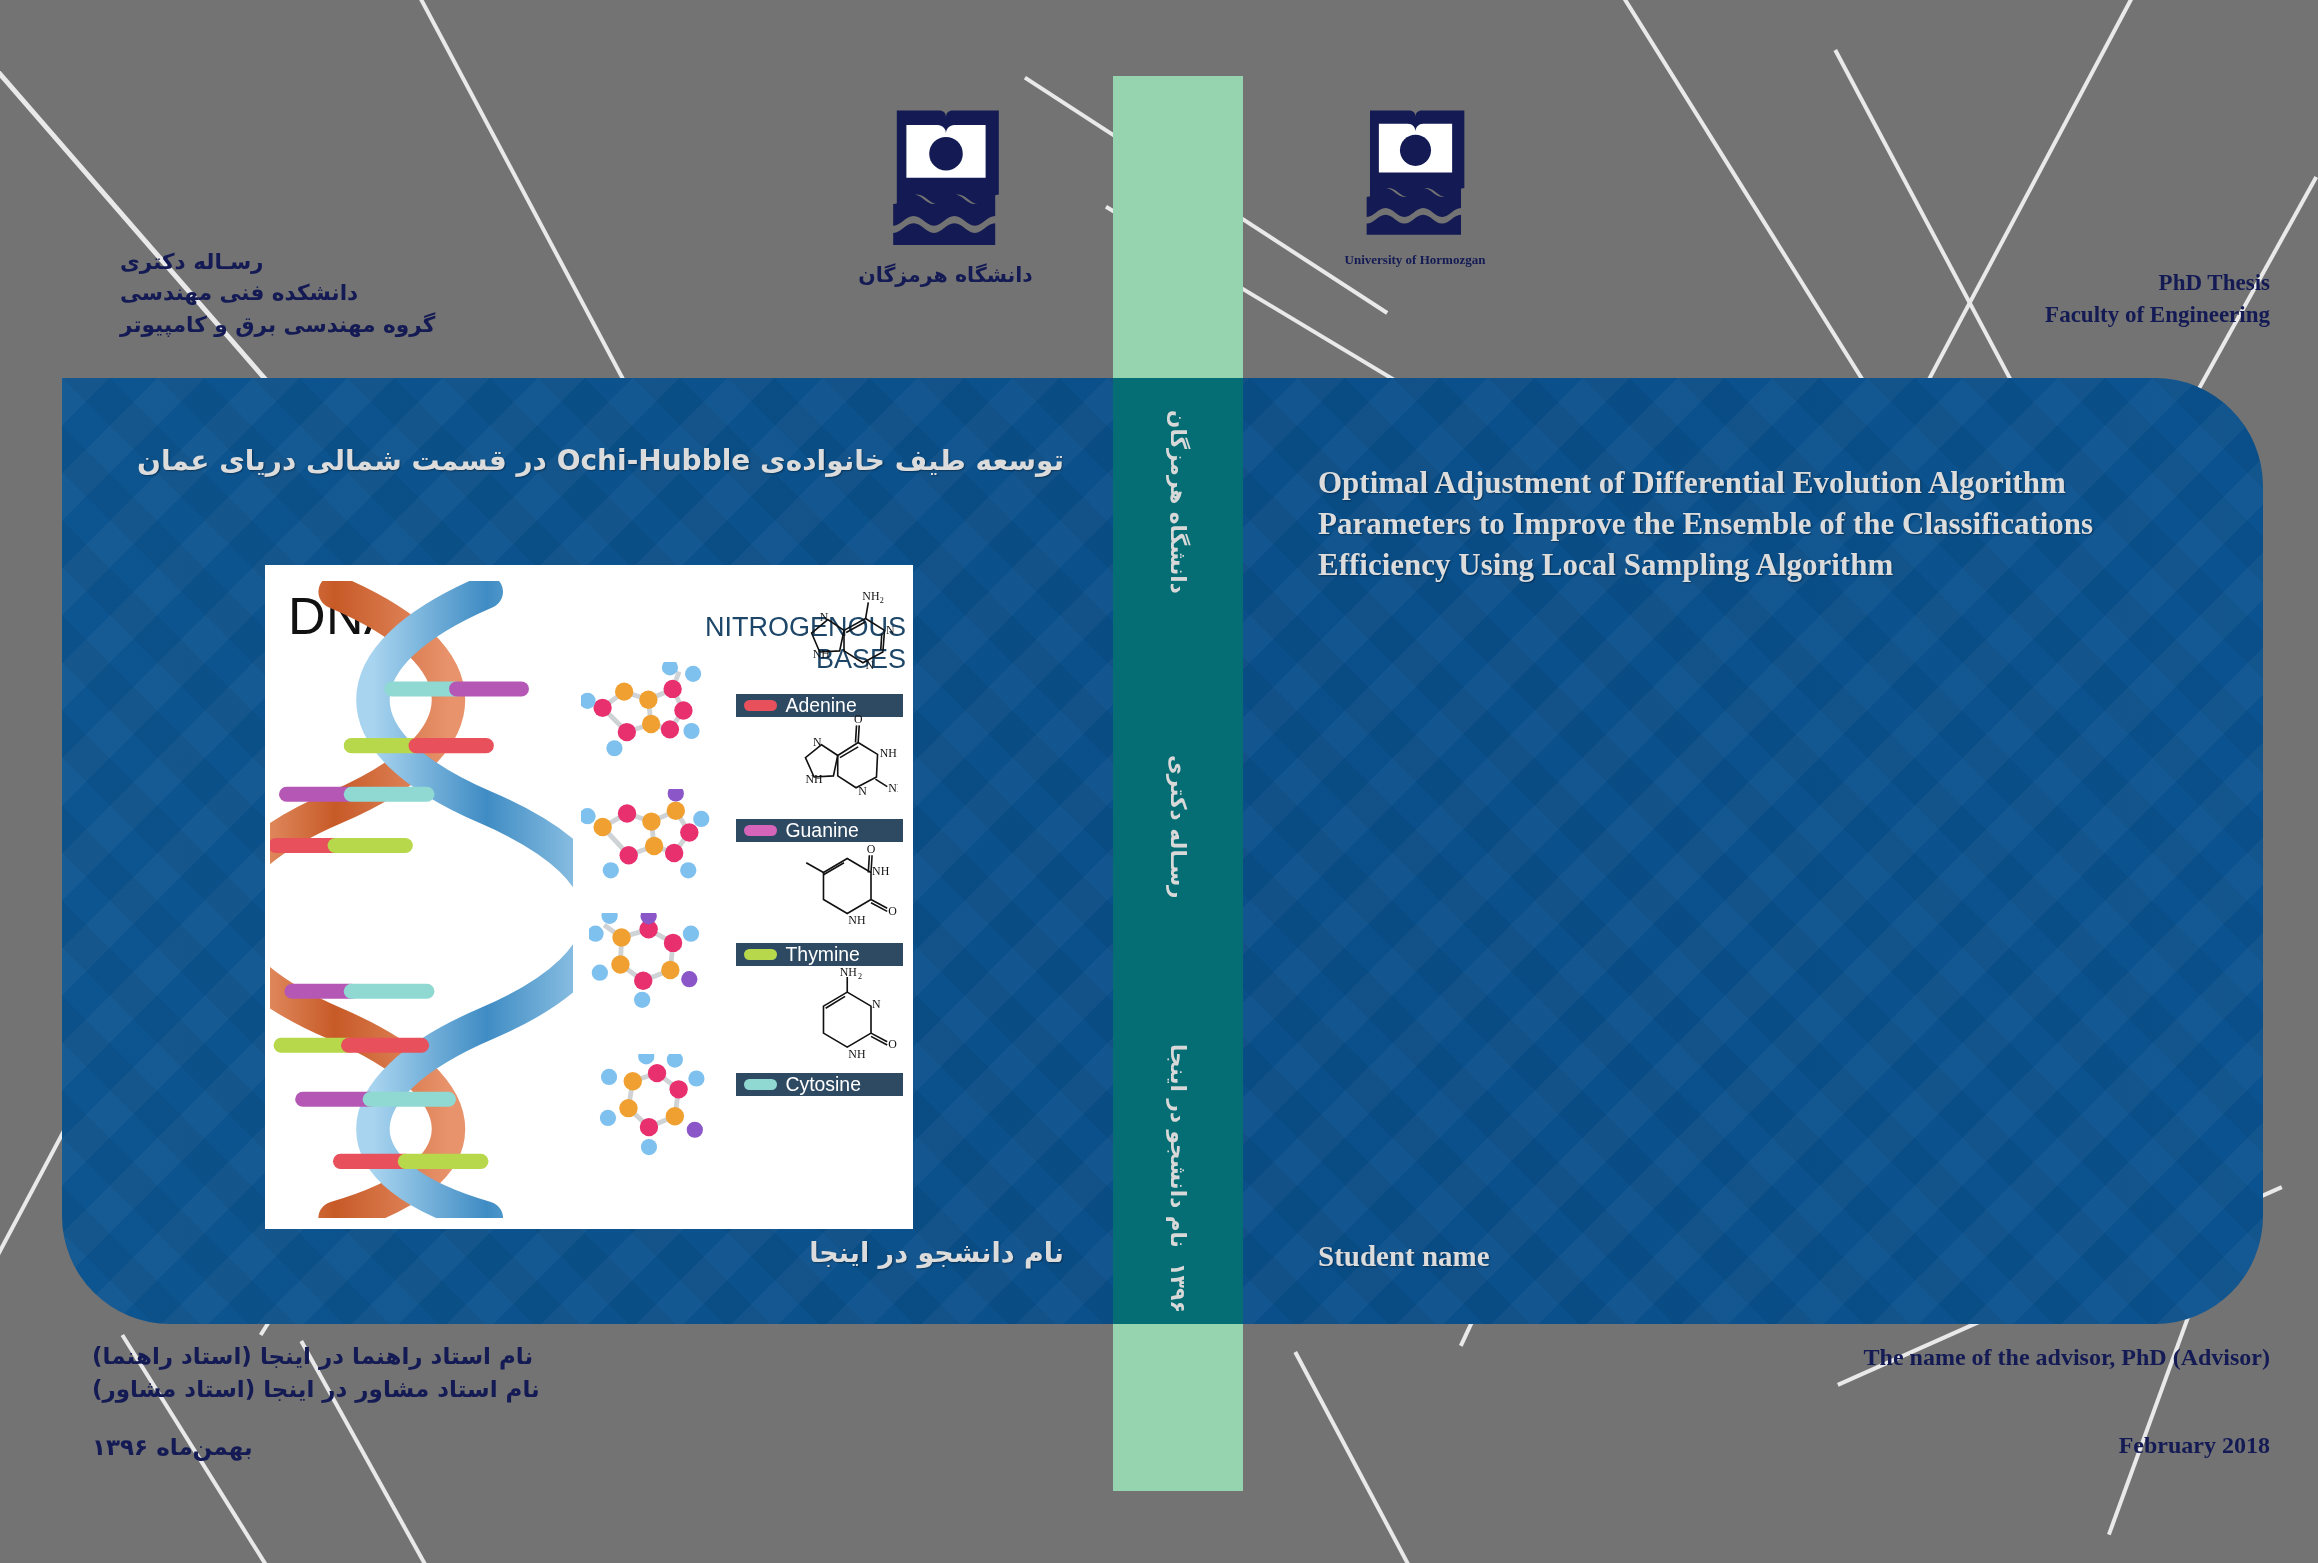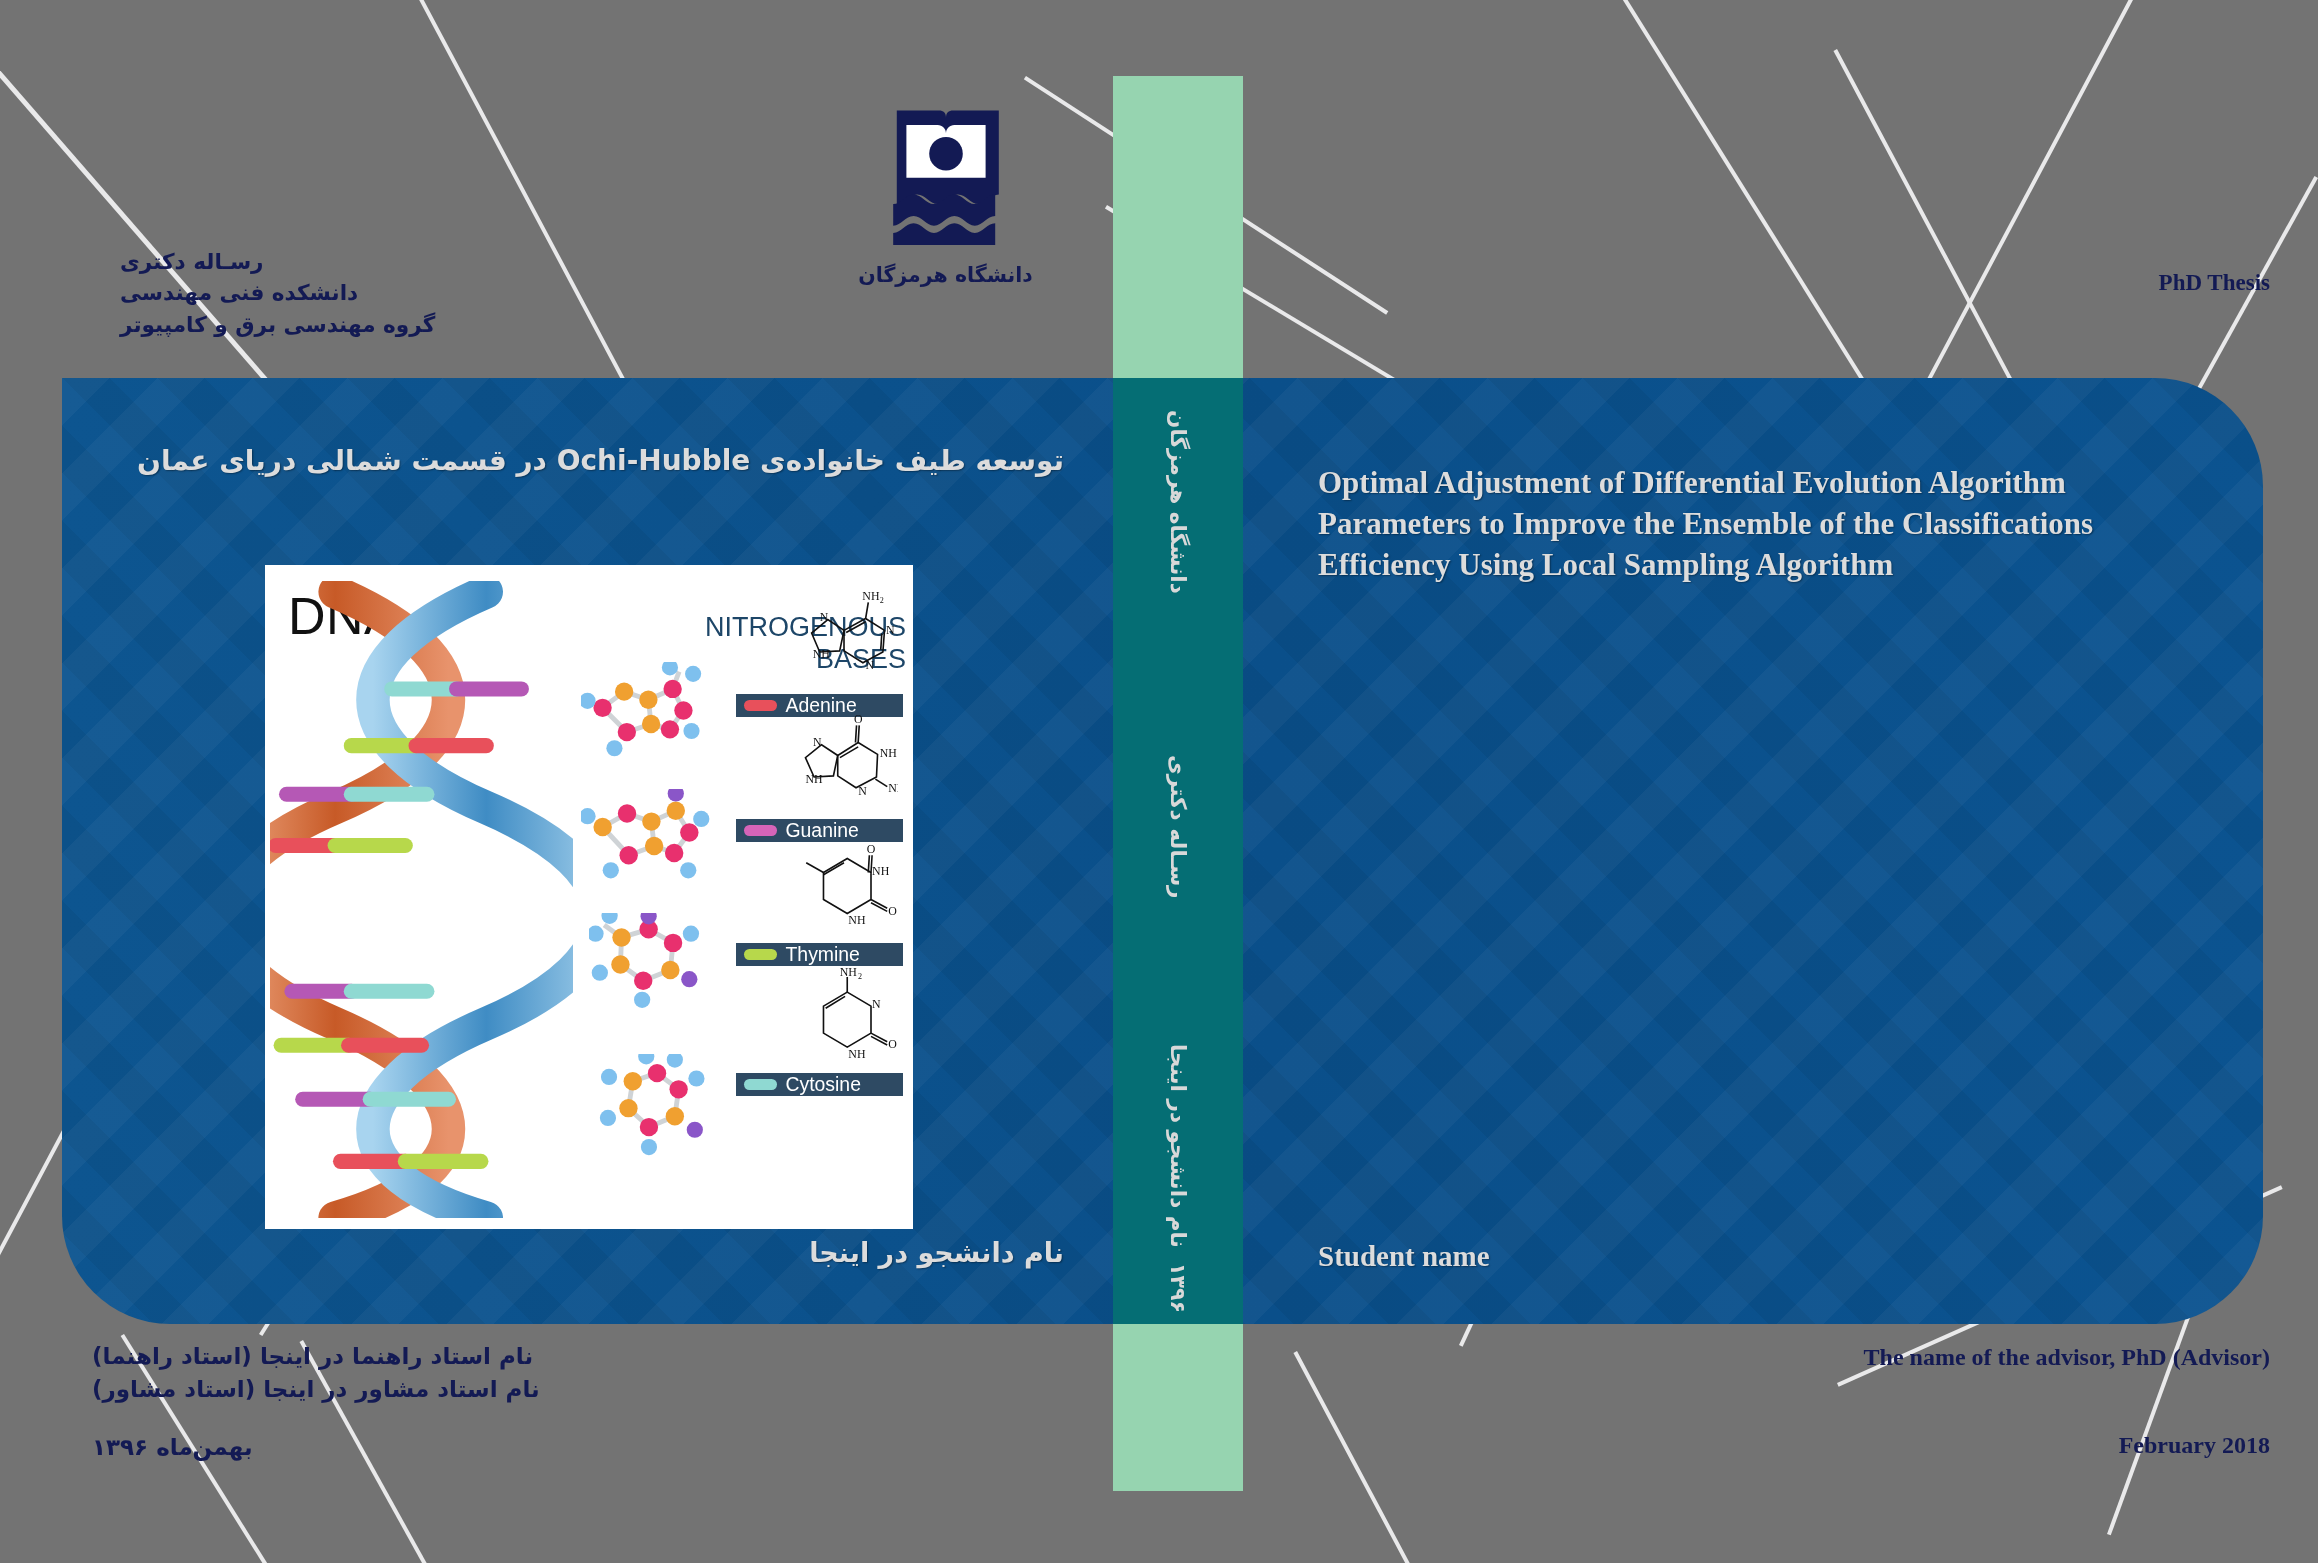--- a/index.html
+++ b/index.html
@@ -278,38 +278,54 @@
   <div class="wm" style="left:2107px;  top:1534px; width:378px;  height:4.3px;  transform:rotate(-70deg);"></div>
 
   <div id="persian-header">
     <div>رسـاله  دکتری</div>
     <div>دانشکده فنی مهندسی</div>
     <div>گروه مهندسی برق و کامپیوتر</div>
   </div>
 
   <div id="english-header">
     <div>PhD Thesis</div>
+    <div>Faculty of Engineering</div>
   </div>
 
   <div class="logo-block" id="logo-fa">
     <svg width="120" height="149" viewBox="0 0 100 124">
       <path fill="#131a54" d="M6 2 h38 c4 0 6 2 6 6 c0-4 2-6 6-6 h38 v70
                c-7 0-10 8-17 8 c-7 0-10-8-17-8 c-7 0-10 8-17 8 c-7 0-10-8-17-8
                c-7 0-10 8-17 8 V2 Z"></path>
       <path fill="#ffffff" d="M17 14 h26 c4 0 7 3 7 7 c0-4 3-7 7-7 h26 v44 H17 Z"></path>
       <circle cx="50" cy="38" r="14" fill="#131a54"></circle>
       <path fill="#131a54" d="M6 80 c7 0 10-8 17-8 c7 0 10 8 17 8 c7 0 10-8 17-8
                c7 0 10 8 17 8 c7 0 10-8 17-8 v18 c-7 0-10 8-17 8 c-7 0-10-8-17-8
                c-7 0-10 8-17 8 c-7 0-10-8-17-8 c-7 0-10 8-17 8 V80 Z"></path>
       <path fill="#131a54" d="M6 104 c7 0 10-8 17-8 c7 0 10 8 17 8 c7 0 10-8 17-8
                c7 0 10 8 17 8 c7 0 10-8 17-8 v18 H6 V104 Z"></path>
     </svg>
     <div class="logo-caption">دانشگاه هرمزگان</div>
   </div>
 
+  <div class="logo-block" id="logo-en">
+    <svg width="111" height="138" viewBox="0 0 100 124">
+      <path fill="#131a54" d="M6 2 h38 c4 0 6 2 6 6 c0-4 2-6 6-6 h38 v70
+               c-7 0-10 8-17 8 c-7 0-10-8-17-8 c-7 0-10 8-17 8 c-7 0-10-8-17-8
+               c-7 0-10 8-17 8 V2 Z"></path>
+      <path fill="#ffffff" d="M17 14 h26 c4 0 7 3 7 7 c0-4 3-7 7-7 h26 v44 H17 Z"></path>
+      <circle cx="50" cy="38" r="14" fill="#131a54"></circle>
+      <path fill="#131a54" d="M6 80 c7 0 10-8 17-8 c7 0 10 8 17 8 c7 0 10-8 17-8
+               c7 0 10 8 17 8 c7 0 10-8 17-8 v18 c-7 0-10 8-17 8 c-7 0-10-8-17-8
+               c-7 0-10 8-17 8 c-7 0-10-8-17-8 c-7 0-10 8-17 8 V80 Z"></path>
+      <path fill="#131a54" d="M6 104 c7 0 10-8 17-8 c7 0 10 8 17 8 c7 0 10-8 17-8
+               c7 0 10 8 17 8 c7 0 10-8 17-8 v18 H6 V104 Z"></path>
+    </svg>
+    <div class="logo-caption">University of Hormozgan</div>
+  </div>
 
   <div id="blue-panel"></div>
 
   <div id="spine-green"></div>
   <div id="spine-teal"></div>
   <div class="spine-text" id="spine-university">دانشگاه هرمزگان</div>
   <div class="spine-text" id="spine-degree">رسـاله دکتری</div>
   <div class="spine-text" id="spine-student">نام دانشجو در اینجا</div>
   <div class="spine-text" id="spine-year">۱۳۹۶</div>
 

